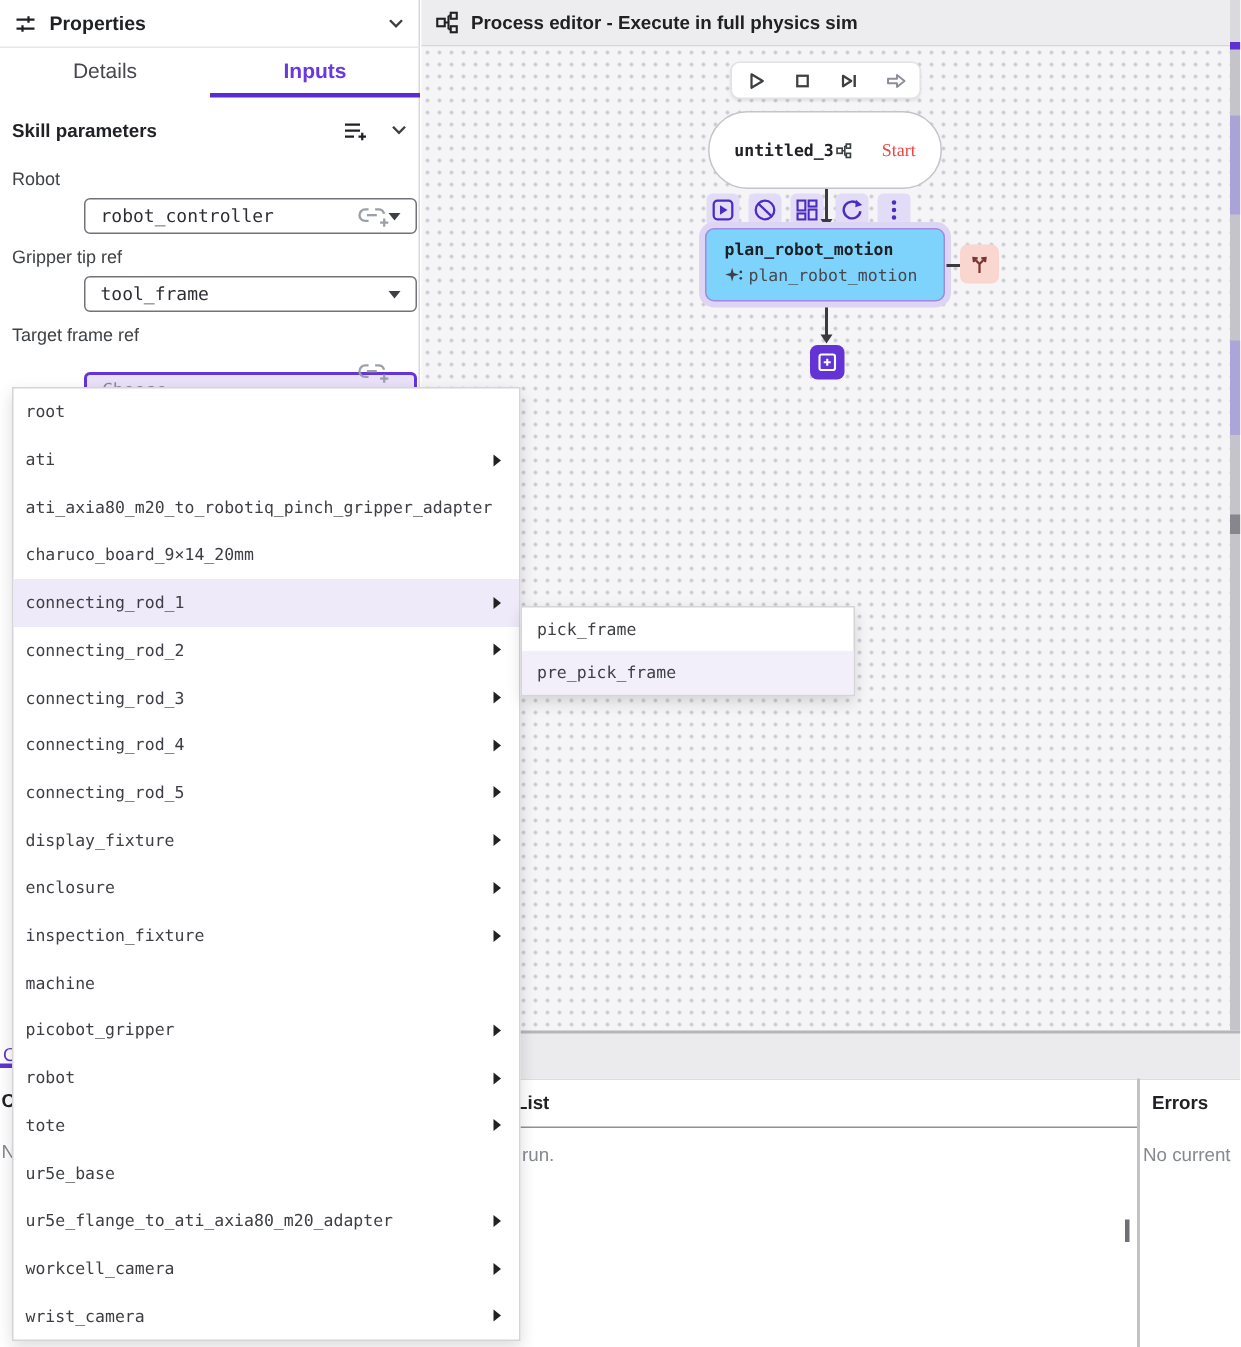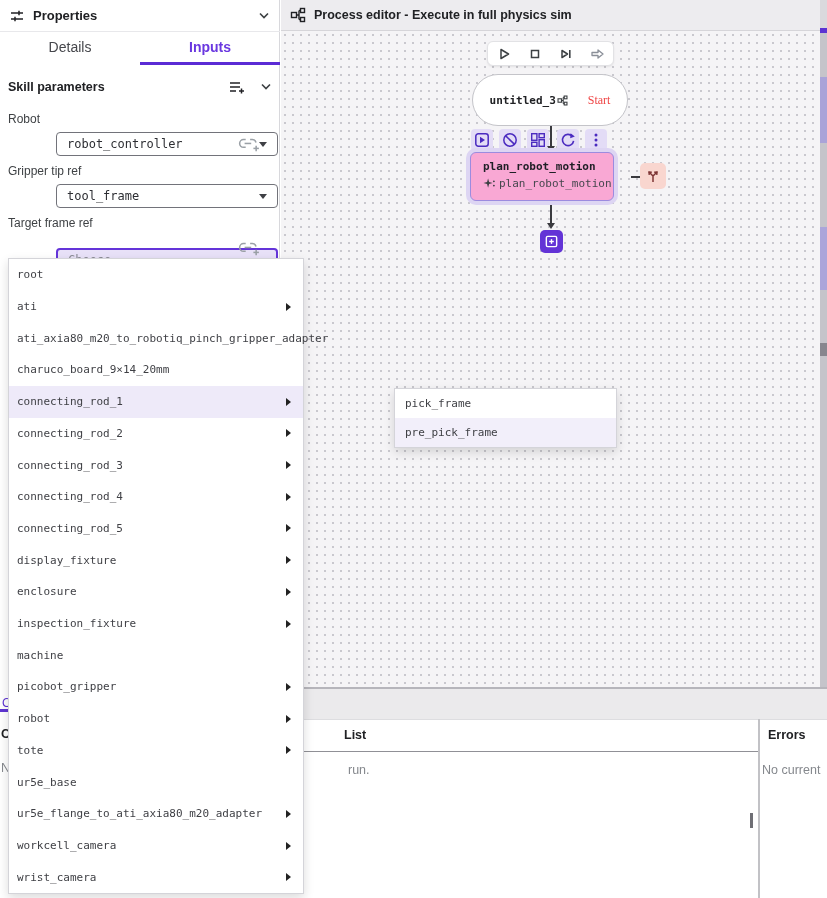--- a/index.html
+++ b/index.html
@@ -24,29 +24,29 @@
 
   .f-label{left:8px;font-size:12px;color:#3f4245;}
   .f-box{left:8px;width:222px;height:24px;border:1px solid #72737a;border-radius:4px;background:#fff;
     display:flex;align-items:center;padding:0 10px;box-sizing:border-box;font-size:12px;color:#2d2e33;margin-left:48px;}
   .f-box .caret{margin-left:auto;width:0;height:0;border-left:4px solid transparent;
     border-right:4px solid transparent;border-top:5px solid #3f4045;}
   .f-box.active{background:#e8e1f8;border:2px solid #6434d9;color:#8a8a94;}
   .link-ico{width:22px;height:16px;}
 
   
-  .menu{left:8px;top:258px;width:296px;height:636px;background:#fff;border:1px solid #d4d4d9;
+  .menu{left:8px;top:258px;width:339px;height:636px;background:#fff;border:1px solid #d4d4d9;
     box-shadow:0 4px 10px rgba(0,0,0,.14);z-index:30;display:flex;flex-direction:column;box-sizing:border-box;}
   .menu-item{flex:1;display:flex;align-items:center;padding:0 12px 0 8px;
     font-family:"DejaVu Sans Mono",monospace;font-size:11px;color:#3e3f44;}
   .menu-item.highlight{background:#eeeaf9;}
   .sub-arrow{margin-left:auto;width:0;height:0;border-left:5px solid #222;
     border-top:4px solid transparent;border-bottom:4px solid transparent;}
-  .submenu{left:347px;top:388px;width:223px;height:60px;background:#fff;border:1px solid #d4d4d9;
-    box-shadow:0 4px 10px rgba(0,0,0,.14);z-index:31;display:flex;flex-direction:column;box-sizing:border-box;margin-left:47px;}
+  .submenu{left:347px;top:404px;width:223px;height:60px;background:#fff;border:1px solid #d4d4d9;
+    box-shadow:0 4px 10px rgba(0,0,0,.14);z-index:31;display:flex;flex-direction:column;box-sizing:border-box;}
   .submenu-item{flex:1;display:flex;align-items:center;padding:0 10px;
     font-family:"DejaVu Sans Mono",monospace;font-size:11px;color:#3e3f44;}
   .submenu-item.highlight{background:#f2effa;}
 
   
   .editor-header{left:281px;top:0;width:546px;height:31px;background:#edecef;border-bottom:1px solid #d6d5d9;
     display:flex;align-items:center;gap:8px;padding-left:9px;box-sizing:border-box;}
   .editor-title{font-size:12.5px;font-weight:bold;}
   .canvas{left:281px;top:31px;width:540px;height:656px;background:#f5f4f6;
     background-image:radial-gradient(#c9c8ce 1px,transparent 1.3px);background-size:8px 8px;}
@@ -63,21 +63,21 @@
   .start-title{font-family:"DejaVu Sans Mono",monospace;font-size:11px;font-weight:bold;color:#202124;}
   .start-sub{display:flex;align-items:center;gap:20px;font-size:12px;color:#ef4444;font-family:Liberation Serif, serif;}
 
   .node-btn{width:22px;height:22px;background:#e3dcf6;border-radius:4px;color:#4b2bc0;
     display:flex;align-items:center;justify-content:center;}
 
   .vline{width:2px;background:#3a3a3f;}
   .arrow-head{width:0;height:0;border-left:4px solid transparent;border-right:4px solid transparent;
     border-top:6px solid #3a3a3f;}
 
-  .sel-node{left:470px;top:152px;width:144px;height:49px;background:#f9a8d4;border:1.5px solid #9c8bdf;
+  .sel-node{left:470px;top:152px;width:160px;height:49px;background:#7dd3fc;border:1.5px solid #9c8bdf;
     border-radius:6px;box-shadow:0 0 0 4px #ddd5f3;box-sizing:border-box;padding:7px 0 0 12px;}
   .sel-title{font-family:"DejaVu Sans Mono",monospace;font-size:11px;font-weight:bold;color:#1f1f26;}
   .sel-sub{display:flex;align-items:center;gap:4px;margin-top:4px;
     font-family:"DejaVu Sans Mono",monospace;font-size:11px;color:#46474e;}
 
   .connector-h{left:631px;top:176px;width:9px;height:2px;background:#3a3a3f;}
   .badge{left:640px;top:163px;width:26px;height:26px;background:#f9d6cf;border-radius:5px;
     display:flex;align-items:center;justify-content:center;}
   .plus-btn{left:540px;top:230px;width:23px;height:23px;background:#6333d6;border-radius:5px;
     display:flex;align-items:center;justify-content:center;}

